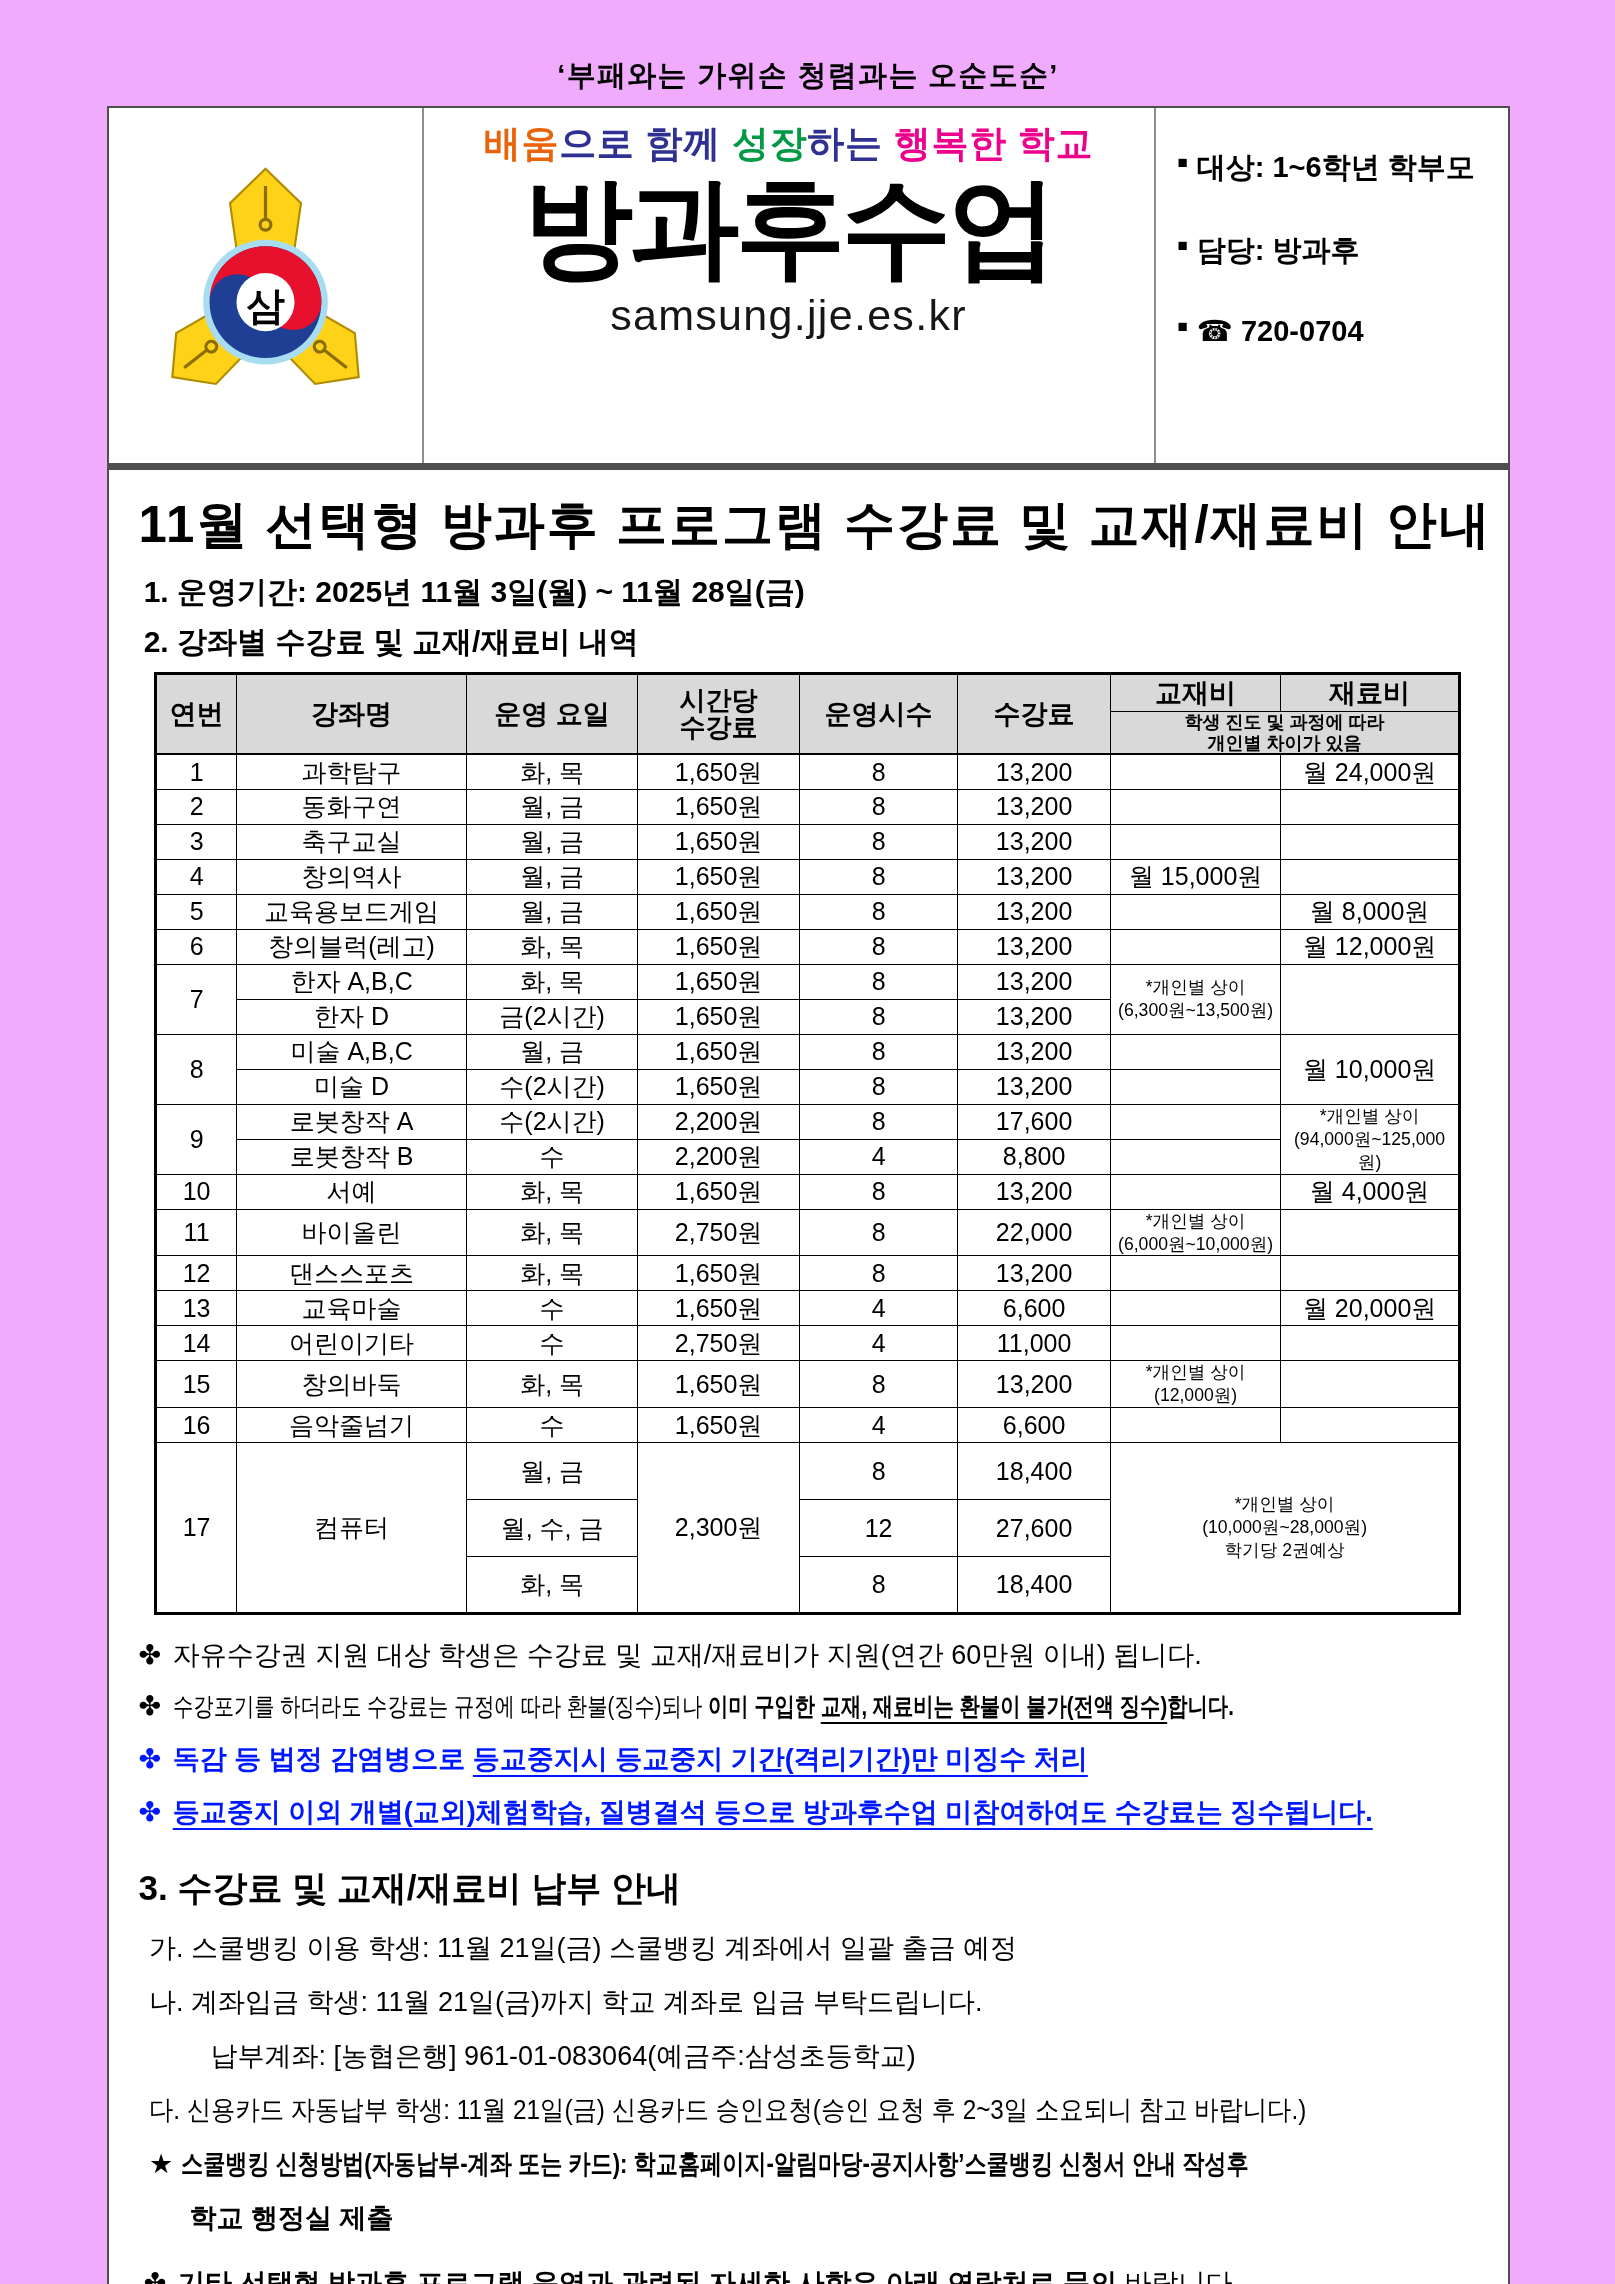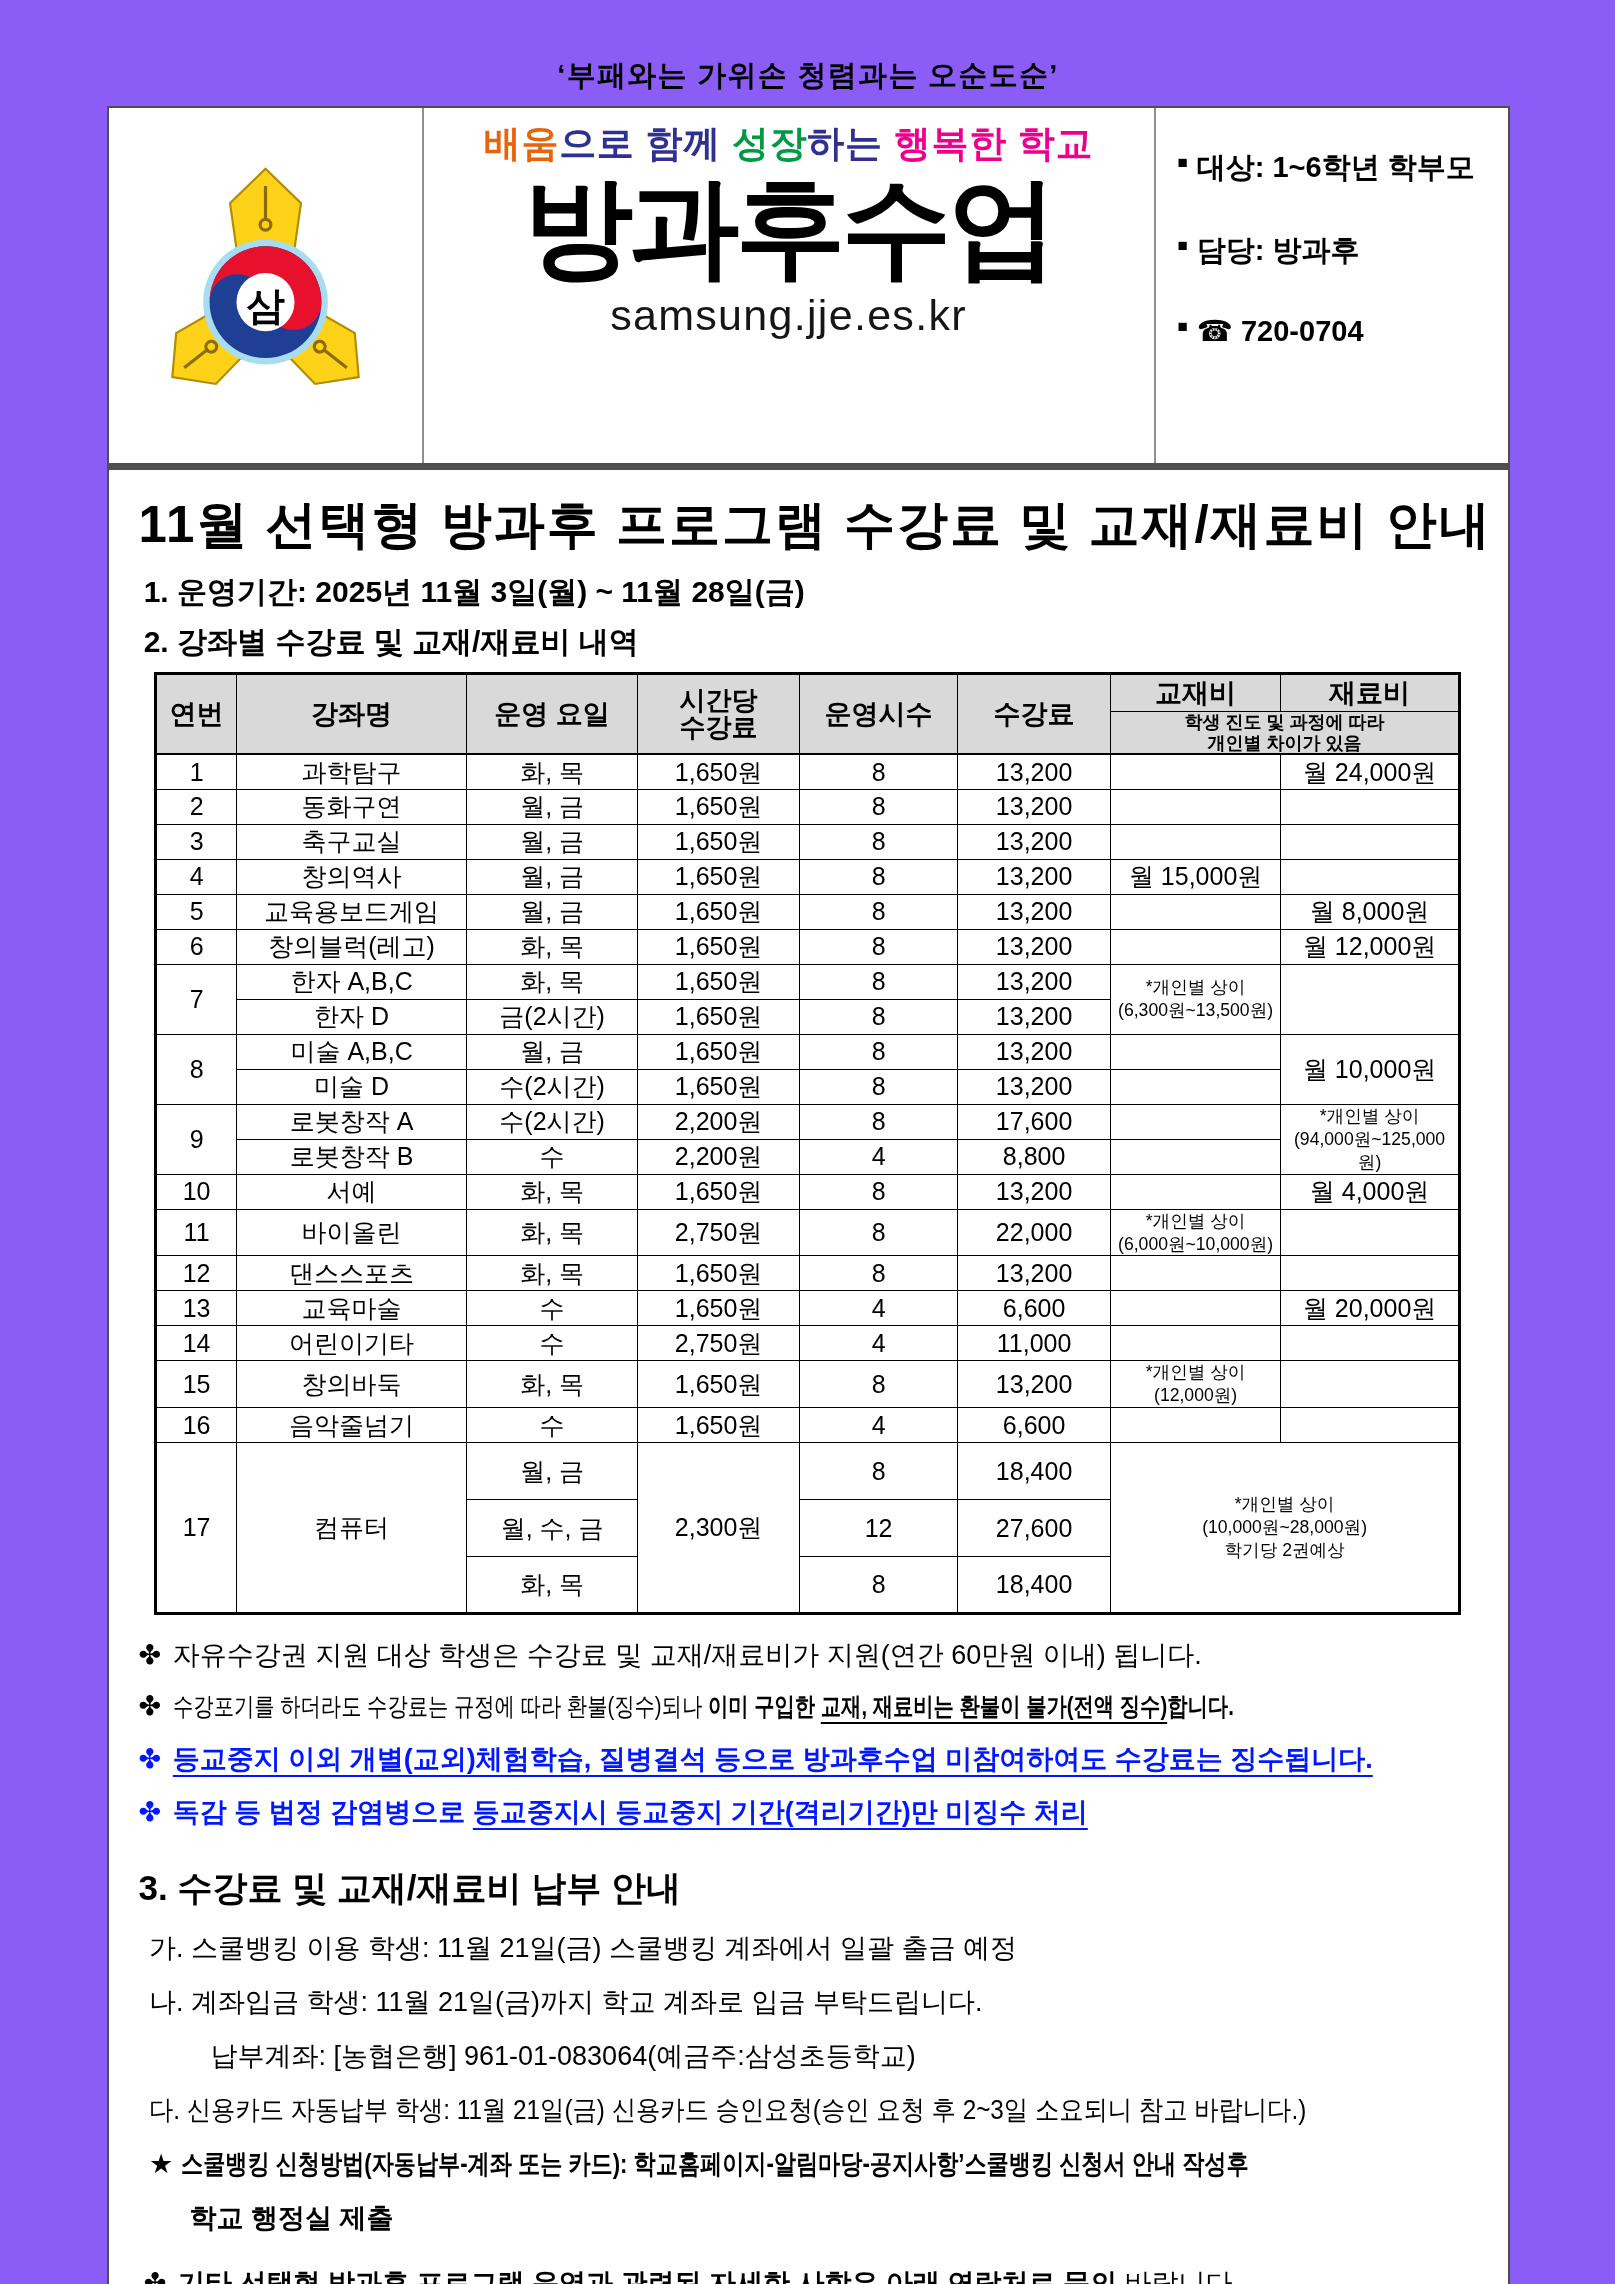--- a/index.html
+++ b/index.html
@@ -1,17 +1,17 @@
 <!DOCTYPE html>
 <html lang="ko" style="font-size:10.4px"><head>
 <meta charset="utf-8">
 <style>
   html,body{margin:0;padding:0;}
   body{background:#ffffff;font-family:"Liberation Sans","DejaVu Sans",sans-serif;color:#000;}
-  .page{width:1616px;height:2284px;overflow:hidden;background:#8b5cf6;position:relative;}
+  .page{width:1616px;height:2284px;overflow:hidden;background:#f0abfc;position:relative;}
 
   
   .top-quote{padding-top:56px;text-align:center;font-size:29px;font-weight:700;letter-spacing:1.3px;}
 
   
   .frame{width:1399px;margin:10.4px auto 0;border:2.6px solid #4f4f4f;background:#fff;}
 
   
   .hdr{display:flex;border-bottom:7.8px solid #4f4f4f;height:355px;}
   .logo-cell{width:313px;border-right:2px solid #8f8f8f;display:flex;align-items:center;justify-content:center;}
@@ -401,24 +401,24 @@
       </table>
 
       <div class="notes">
         <div class="note">
           <span class="bullet">✤</span><span>자유수강권 지원 대상 학생은 수강료 및 교재/재료비가 지원(연간 60만원 이내) 됩니다.</span>
         </div>
         <div class="note">
           <span class="bullet">✤</span><span class="fit" style="transform:scaleX(0.8);font-size:25.4px;"><span>수강포기를 하더라도 수강료는 규정에 따라 환불(징수)되나 </span><span class="bold">이미 구입한 </span><span class="bold ul">교재, 재료비는 환불이 불가(전액 징수)</span><span class="bold">합니다.</span></span>
         </div>
         <div class="note blue">
+          <span class="bullet">✤</span><span>독감 등 법정 감염병으로 </span><span class="ul">등교중지시 등교중지 기간(격리기간)만 미징수 처리</span>
+        </div>
+        <div class="note blue">
           <span class="bullet">✤</span><span class="ul">등교중지 이외 개별(교외)체험학습, 질병결석 등으로 방과후수업 미참여하여도 수강료는 징수됩니다.</span>
-        </div>
-        <div class="note blue">
-          <span class="bullet">✤</span><span>독감 등 법정 감염병으로 </span><span class="ul">등교중지시 등교중지 기간(격리기간)만 미징수 처리</span>
         </div>
       </div>
 
       <div class="sec3">
         <div class="sec3-title">3. 수강료 및 교재/재료비 납부 안내</div>
         <div class="s3-item">가. 스쿨뱅킹 이용 학생: 11월 21일(금) 스쿨뱅킹 계좌에서 일괄 출금 예정</div>
         <div class="s3-item">나. 계좌입금 학생: 11월 21일(금)까지 학교 계좌로 입금 부탁드립니다.</div>
         <div class="s3-item s3-account">납부계좌: [농협은행] 961-01-083064(예금주:삼성초등학교)</div>
         <div class="s3-item"><span class="fit" style="transform:scaleX(0.9);">다. 신용카드 자동납부 학생: 11월 21일(금) 신용카드 승인요청(승인 요청 후 2~3일 소요되니 참고 바랍니다.)</span></div>
         <div class="s3-item s3-star">

